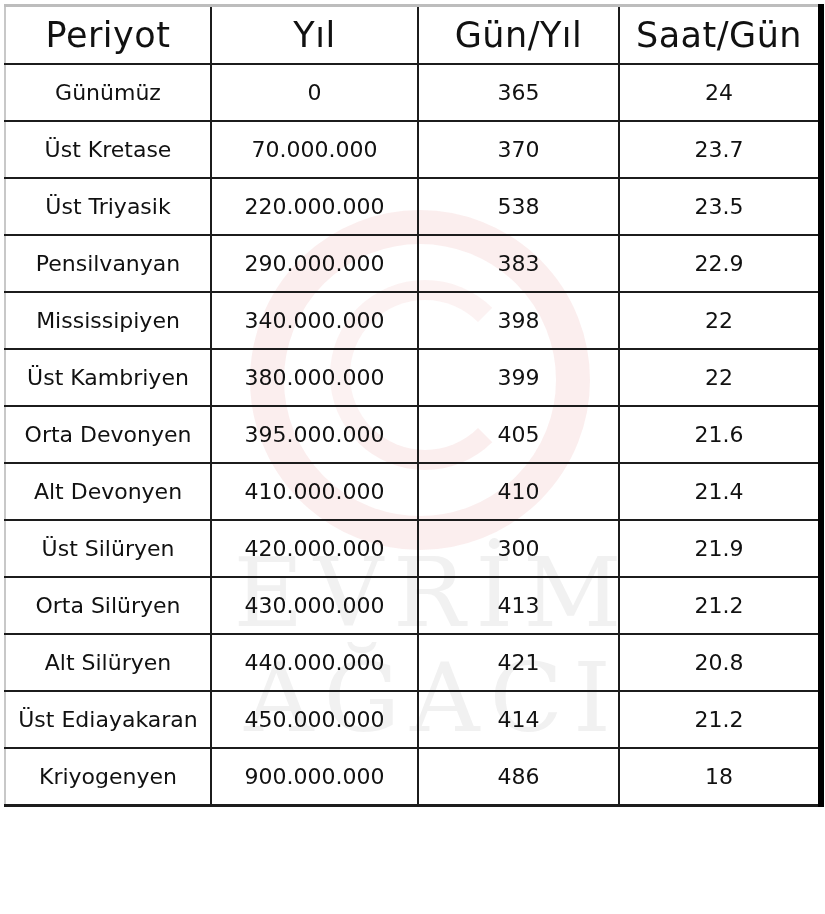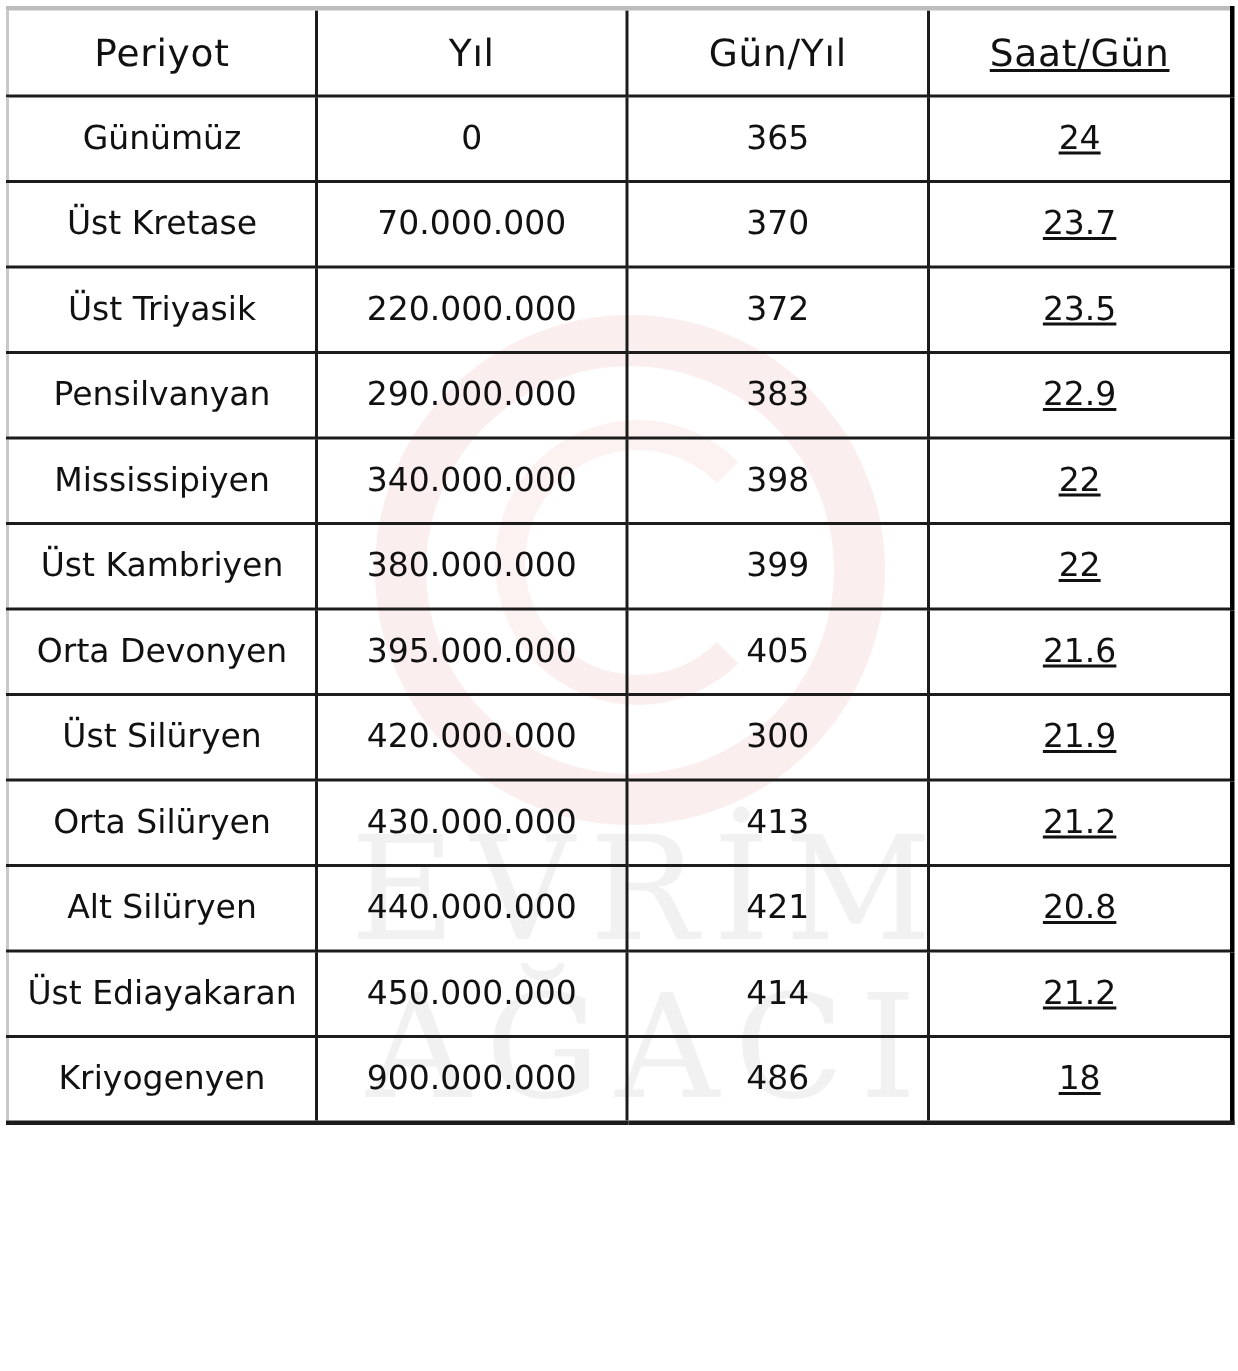--- a/index.html
+++ b/index.html
@@ -75,36 +75,35 @@
       vertical-align: middle;
       padding: 0;
       white-space: nowrap;
     }
     .page-table th:first-child,
     .page-table td:first-child {
       border-left: none;
     }
     .page-table thead th {
       height: 56px;
-      font-size: 25px;
+      font-size: 35px;
       font-weight: normal;
       letter-spacing: 0.5px;
     }
     .page-table tbody td {
       height: 55px;
       font-size: 22px;
       border-radius: 17px;
     }
     .page-table tbody tr:last-child td {
       border-bottom: 3px solid #1c1c1c;
     }
     .page-table th:last-child,
     .page-table td:last-child {
-      border-right: 3px solid #000000;
-      text-decoration: underline;
+      border-right: 6px solid #000000;
     }
   </style>
 </head>
 <body>
 
 <div class="watermark">
   <div class="wm-circle"></div>
   <div class="wm-inner"></div>
   <div class="wm-text line1">EVRİM</div>
   <div class="wm-text line2">AĞACI</div>
@@ -134,21 +133,21 @@
     </tr>
     <tr>
       <td>Üst Kretase</td>
       <td>70.000.000</td>
       <td>370</td>
       <td>23.7</td>
     </tr>
     <tr>
       <td>Üst Triyasik</td>
       <td>220.000.000</td>
-      <td>372</td>
+      <td>538</td>
       <td>23.5</td>
     </tr>
     <tr>
       <td>Pensilvanyan</td>
       <td>290.000.000</td>
       <td>383</td>
       <td>22.9</td>
     </tr>
     <tr>
       <td>Mississipiyen</td>
@@ -162,20 +161,26 @@
       <td>399</td>
       <td>22</td>
     </tr>
     <tr>
       <td>Orta Devonyen</td>
       <td>395.000.000</td>
       <td>405</td>
       <td>21.6</td>
     </tr>
     <tr>
+      <td>Alt Devonyen</td>
+      <td>410.000.000</td>
+      <td>410</td>
+      <td>21.4</td>
+    </tr>
+    <tr>
       <td>Üst Silüryen</td>
       <td>420.000.000</td>
       <td>300</td>
       <td>21.9</td>
     </tr>
     <tr>
       <td>Orta Silüryen</td>
       <td>430.000.000</td>
       <td>413</td>
       <td>21.2</td>

